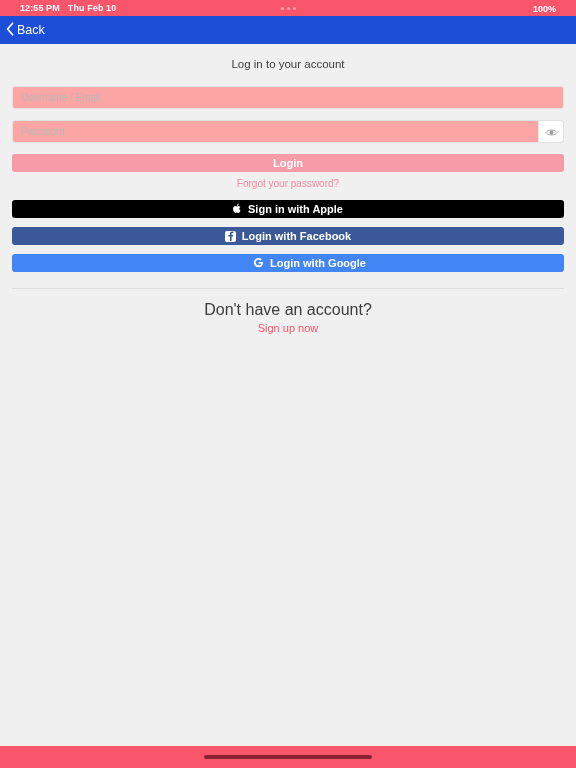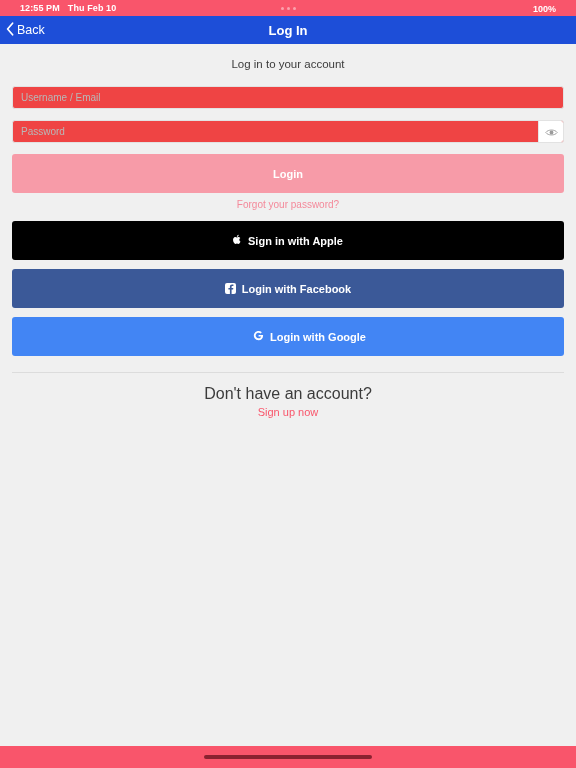--- a/index.html
+++ b/index.html
@@ -59,37 +59,37 @@
   
   .content { flex:1 1 auto; background:#f0f0f0; padding-top:14px; }
   .subtitle {
     text-align:center; font-size:11.5px; color:#3c3c3c;
     margin-bottom:16px;
   }
 
   .field-wrap { padding:0 12px; margin-bottom:11px; }
   .field {
     display:flex; align-items:stretch;
-    background:#ef4444; border:1px solid #e2e2e2; border-radius:3px;
+    background:#fca5a5; border:1px solid #e2e2e2; border-radius:3px;
     height:23px; overflow:hidden;
   }
   .field input {
     flex:1 1 auto; border:none; outline:none; background:transparent;
     font-family:"Liberation Sans", sans-serif; font-size:10px;
     color:#333333; padding:0 8px;
   }
   .field input::placeholder { color:#b8b8b8; }
   .eye-btn {
     width:25px; border-left:1px solid #e6e6e6; background:#ffffff;
     display:flex; align-items:center; justify-content:center; cursor:pointer;
   }
 
   .btn {
     display:flex; align-items:center; justify-content:center; gap:6px;
-    height:39px; margin:0 12px 9px 12px; border-radius:3px;
+    height:18px; margin:0 12px 9px 12px; border-radius:3px;
     font-size:11px; font-weight:bold; color:#ffffff; cursor:pointer;
     user-select:none;
   }
   .btn-login { background:#f79ba8; margin-bottom:6px; }
   .forgot {
     text-align:center; font-size:10px; color:#f4899a;
     margin-bottom:11px; cursor:pointer;
   }
   .btn-apple { background:#000000; }
   .btn-facebook { background:#3b5998; }
@@ -150,21 +150,20 @@
 
   <div class="navbar">
     <div class="nav-back">
       <span>
         <svg width="8" height="14" viewBox="0 0 8 14">
           <path d="M6.6 1.2 L1.6 7 L6.6 12.8" stroke="#ffffff" stroke-width="1.7" fill="none" stroke-linecap="round" stroke-linejoin="round"></path>
         </svg>
       </span>
       <span>Back</span>
     </div>
-    <div class="nav-title">Log In</div>
   </div>
 
   <div class="content">
 
     <div class="subtitle">Log in to your account</div>
 
     <div class="field-wrap">
       <div class="field">
         <input type="text" placeholder="Username / Email" style="">
       </div>

